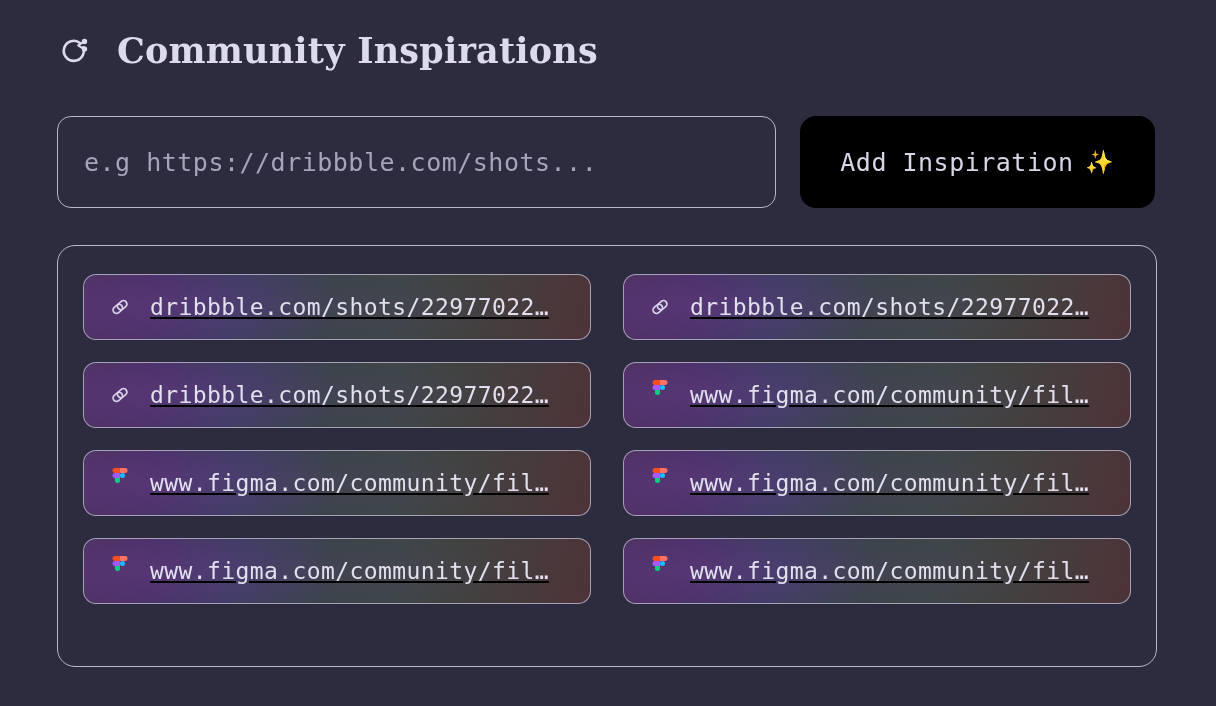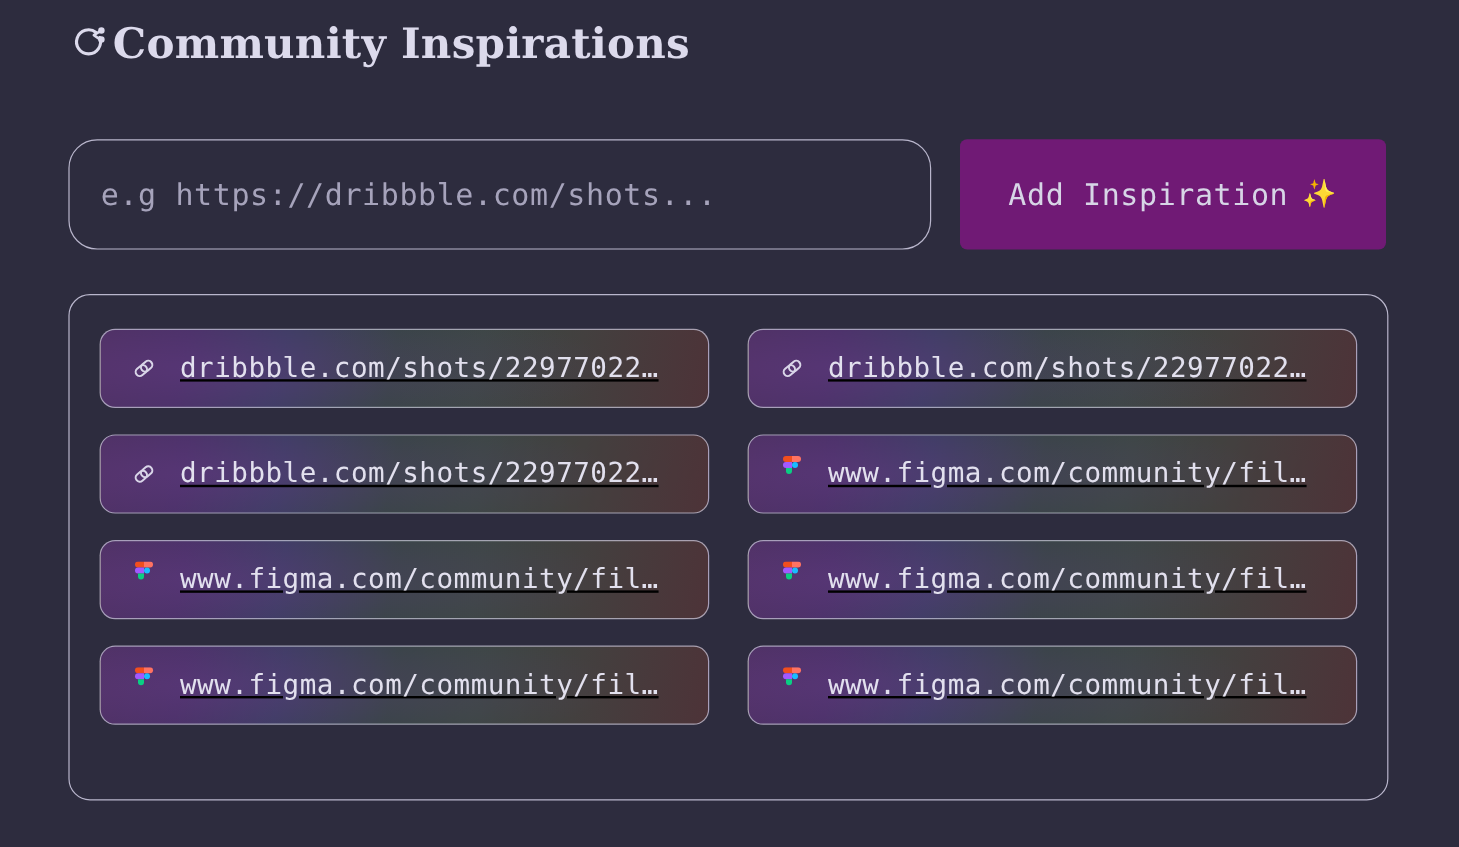--- a/index.html
+++ b/index.html
@@ -22,22 +22,22 @@
     height: 706px;
     padding: 0;
   }
 
   
   .header {
     position: absolute;
     left: 58px;
     top: 18px;
     display: flex;
-    align-items: flex-start;
-    gap: 2px;
+    align-items: flex-end;
+    gap: 25px;
     height: 52px;
   }
 
   .header-icon {
     width: 34px;
     height: 34px;
     display: block;
     flex: 0 0 34px;
     margin-top: 2px;
   }
@@ -60,40 +60,40 @@
     height: 92px;
     display: flex;
     align-items: stretch;
     gap: 24px;
   }
 
   .url-input {
     flex: 0 0 719px;
     height: 92px;
     border: 1.6px solid #b9b6cc;
-    border-radius: 24px;
+    border-radius: 14px;
     background: transparent;
     color: #fca5a5;
     font-family: "DejaVu Sans Mono", monospace;
     font-size: 25px;
     letter-spacing: 0.5px;
     padding: 0 26px;
     outline: none;
   }
   .url-input::placeholder {
     color: #a6a3bb;
     opacity: 1;
   }
 
   .add-btn {
     flex: 0 0 355px;
     height: 92px;
     border: none;
-    border-radius: 6px;
-    background: #701a75;
+    border-radius: 16px;
+    background: #000000;
     color: #d7d5e6;
     font-family: "DejaVu Sans Mono", monospace;
     font-size: 25px;
     letter-spacing: 0.5px;
     display: flex;
     align-items: center;
     justify-content: center;
     gap: 12px;
     cursor: pointer;
   }

